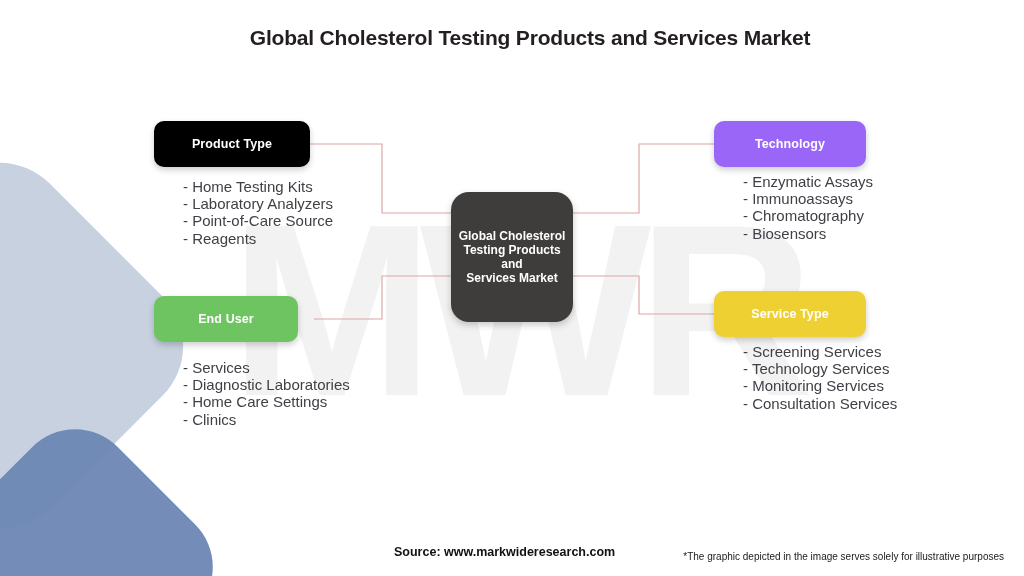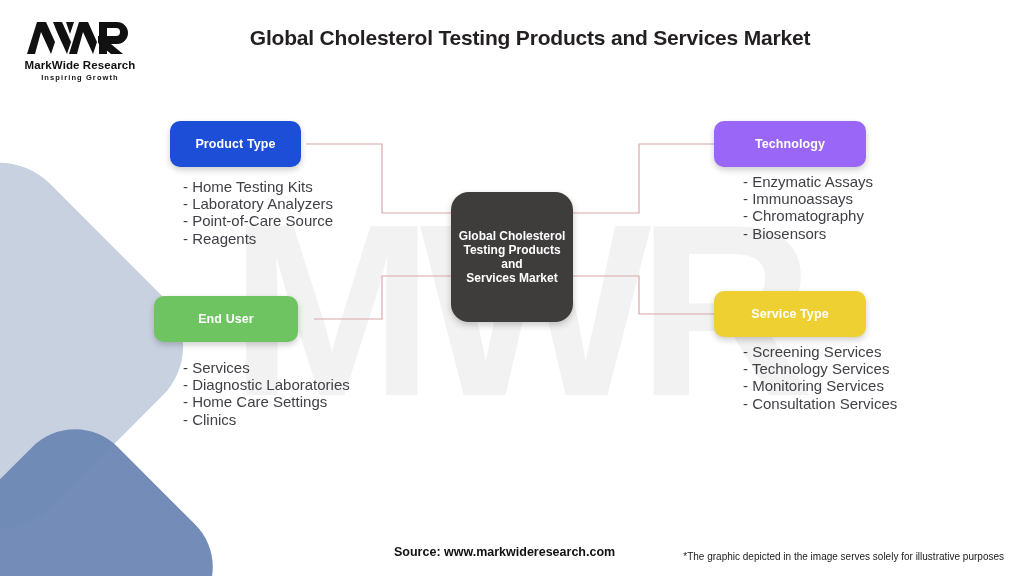--- a/index.html
+++ b/index.html
@@ -137,21 +137,21 @@
     justify-content: center;
     box-shadow: 0 3px 6px rgba(0,0,0,0.20);
   }
   .pill-label {
     color: #ffffff;
     font-size: 12.5px;
     font-weight: 700;
     letter-spacing: 0.1px;
   }
 
-  .pill-product  { left: 154px; top: 121px; width: 131px; background: #1d4ed8; margin-left: 16px; }
+  .pill-product  { left: 154px; top: 121px; width: 156px; background: #000000; }
   .pill-tech     { left: 714px; top: 121px; width: 152px; background: #9966f7; align-items: center; }
   .pill-enduser  { left: 154px; top: 296px; width: 144px; background: #6ec460; }
   .pill-service  { left: 714px; top: 291px; width: 152px; background: #efd033; }
 
   
   .bullets {
     position: absolute;
     font-size: 15px;
     color: #3f3f46;
     line-height: 17.2px;
@@ -185,33 +185,20 @@
 <body>
 
 <div id="canvas">
 
   <div class="bg-layer">
     <div class="deco-shape-light"></div>
     <div class="deco-shape-dark"></div>
     <div class="watermark">MWR</div>
   </div>
 
-  <div class="logo-block">
-    <svg class="logo-mark" width="110" height="38" viewBox="0 0 110 38">
-      <g fill="#111111">
-        <polygon points="2,34 12,2 21,2 30,22 26,34 16,12 10,34"></polygon>
-        <polygon points="28,2 37,2 46,22 42,34 32,12"></polygon>
-        <polygon points="44,34 54,2 63,2 72,22 68,34 58,12 52,34"></polygon>
-        <polygon points="41,2 49,2 45,14"></polygon>
-        <path d="M74,2 h18 a11,11 0 0 1 0,22 h-6 l12,10 h-12 l-13,-11 v-7 h18 a4,4 0 0 0 0,-8 h-9 v26 h-8 z"></path>
-      </g>
-    </svg>
-    <div class="logo-name">MarkWide Research</div>
-    <div class="logo-tag">Inspiring Growth</div>
-  </div>
 
   <div class="page-title">Global Cholesterol Testing Products and Services Market</div>
 
   <svg class="connectors" width="1024" height="576" viewBox="0 0 1024 576">
     <g stroke="#d9a8a8" stroke-width="1.2" fill="none">
 
       <path d="M306,144 H382 V213 H452"></path>
 
       <path d="M714,144 H639 V213 H572"></path>
 

